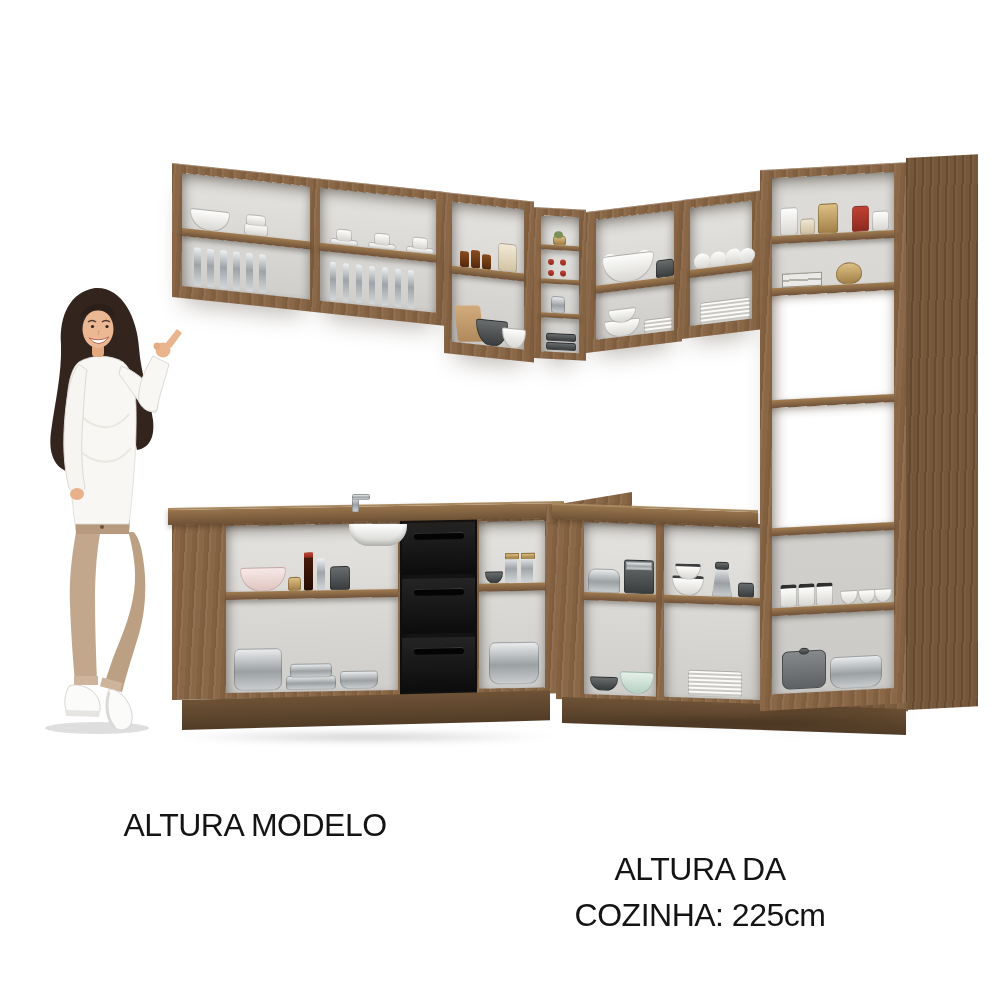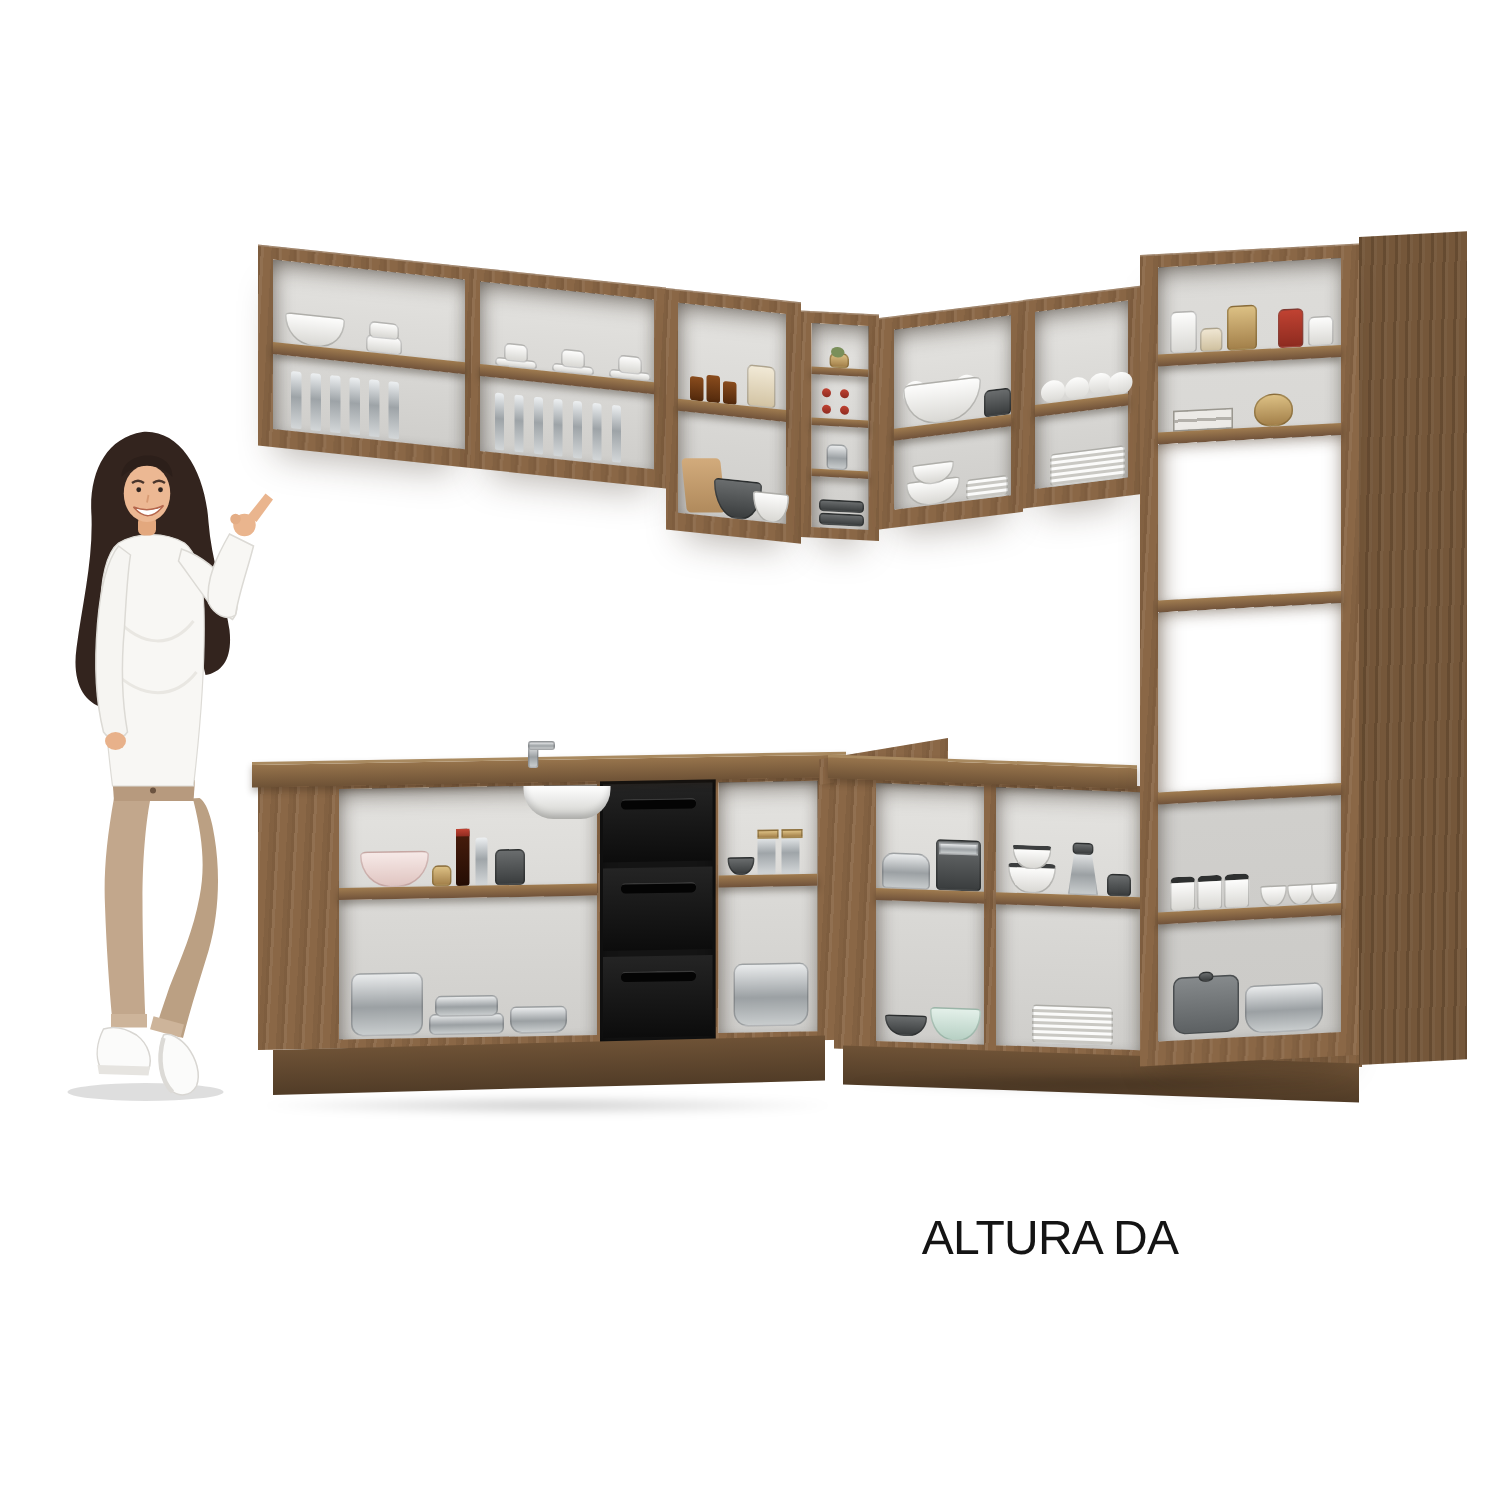--- a/index.html
+++ b/index.html
@@ -334,18 +334,20 @@
       <div class="shelf" style="top:430px;"></div>
       <div class="row" style="top:438px;bottom:0;">
         <div class="it" style="left:6px;bottom:4px;width:42px;height:36px;background:linear-gradient(180deg,#90949680,#5d6163);background-color:#7b7f81;border-radius:6px 6px 8px 8px;border:1px solid #4a4e50;"></div>
         <div class="it round dark" style="left:23px;bottom:38px;width:8px;height:5px;"></div>
         <div class="it steel" style="left:54px;bottom:2px;width:50px;height:30px;border-radius:6px 6px 12px 12px;"></div>
       </div>
     </div>
   </div>
 
   <div class="caption" style="left:90px;top:802px;">
-  </div>
-  <div class="caption" style="left:535px;top:802px;">
+    <div>ALTURA MODELO</div>
+  </div>
+  <div class="caption" style="left:535px;top:846px;">
     <div>ALTURA DA</div>
+    <div>COZINHA: 225cm</div>
   </div>
 
 </div>
 
 </body></html>

